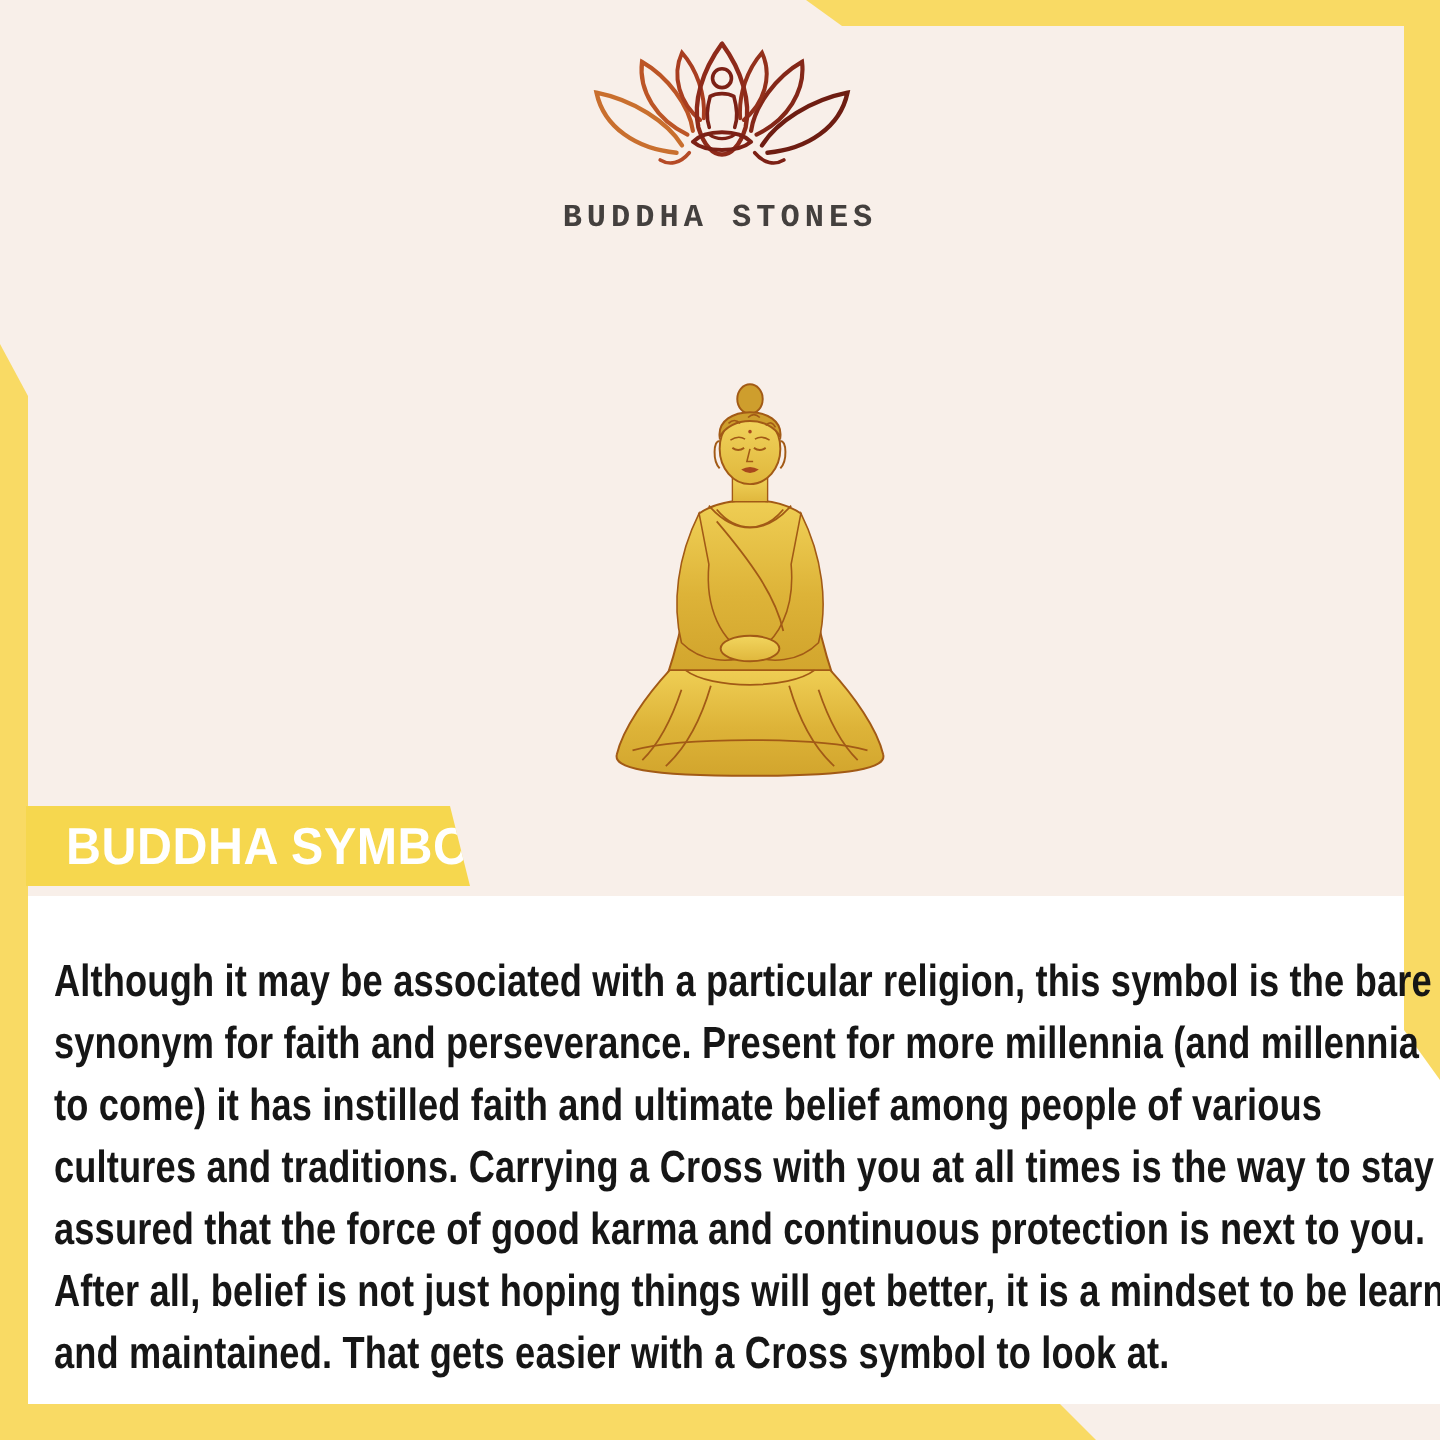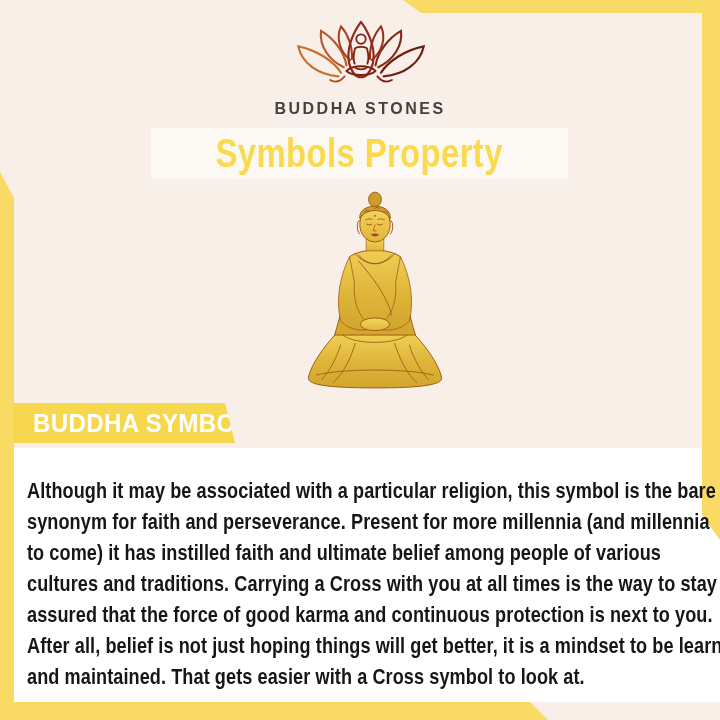--- a/index.html
+++ b/index.html
@@ -18,21 +18,21 @@
   .ribbon-right{left:702px;top:0;width:18px;height:540px;
     clip-path:polygon(0 0,100% 0,100% 100%,0 515px);}
   .ribbon-left{left:0;top:172px;width:14px;height:548px;
     clip-path:polygon(0 0,100% 26px,100% 100%,0 100%);}
   .ribbon-bottom{left:0;top:702px;width:548px;height:18px;
     clip-path:polygon(0 0,530px 0,548px 100%,0 100%);}
   
   .logo-wrap{position:absolute;left:292px;top:20px;width:138px;height:80px;}
   .brand-name{
     position:absolute;left:0;top:100px;width:720px;text-align:center;
-    font-family:Liberation Sans, sans-serif;font-size:16px;font-weight:600;
+    font-family:Liberation Mono, monospace;font-size:16px;font-weight:600;
     letter-spacing:2.5px;color:#44403E;
   }
   
   .title-banner{
     position:absolute;left:151px;top:128px;width:417px;height:51px;
     background:#FCF9F4;display:flex;align-items:center;justify-content:center;
   }
   .title-text{
     font-size:40px;font-weight:700;color:#FBD94D;letter-spacing:0.5px;
     transform:scaleX(0.82);transform-origin:50% 50%;white-space:nowrap;
@@ -98,23 +98,20 @@
       <path d="M68.5,31 C72,29 78,29 81.5,31 C83.5,38 83.5,44 82,48 M68.5,31 C66.5,38 66.5,44 68,48" stroke="#7C2015" stroke-width="2" fill="none" stroke-linecap="round"></path>
       <path d="M59,56 C66,49 84,49 91,56 C84,62 66,62 59,56 Z" stroke="#7C2015" stroke-width="2.2" fill="none" stroke-linejoin="round"></path>
       <path d="M68,52 C72,55 78,55 82,52" stroke="#7C2015" stroke-width="1.8" fill="none" stroke-linecap="round"></path>
 
       <path d="M57,62 C52,68 46,69 41,66" stroke="#B54A26" stroke-width="2" fill="none" stroke-linecap="round"></path>
       <path d="M93,62 C98,68 104,69 109,66" stroke="#7C2015" stroke-width="2" fill="none" stroke-linecap="round"></path>
     </svg>
   </div>
   <div class="brand-name">BUDDHA STONES</div>
 
-  <div class="title-banner">
-    <span class="title-text">Symbols Property</span>
-  </div>
 
   <div class="buddha-wrap">
     <svg width="186" height="210" viewBox="0 0 190 210" xmlns="http://www.w3.org/2000/svg">
       <defs>
         <linearGradient id="gold" x1="0" y1="0" x2="0" y2="1">
           <stop offset="0" stop-color="#EFCE54"></stop>
           <stop offset="0.55" stop-color="#DDB338"></stop>
           <stop offset="1" stop-color="#D2A52D"></stop>
         </linearGradient>
         <linearGradient id="goldHead" x1="0" y1="0" x2="0" y2="1">

